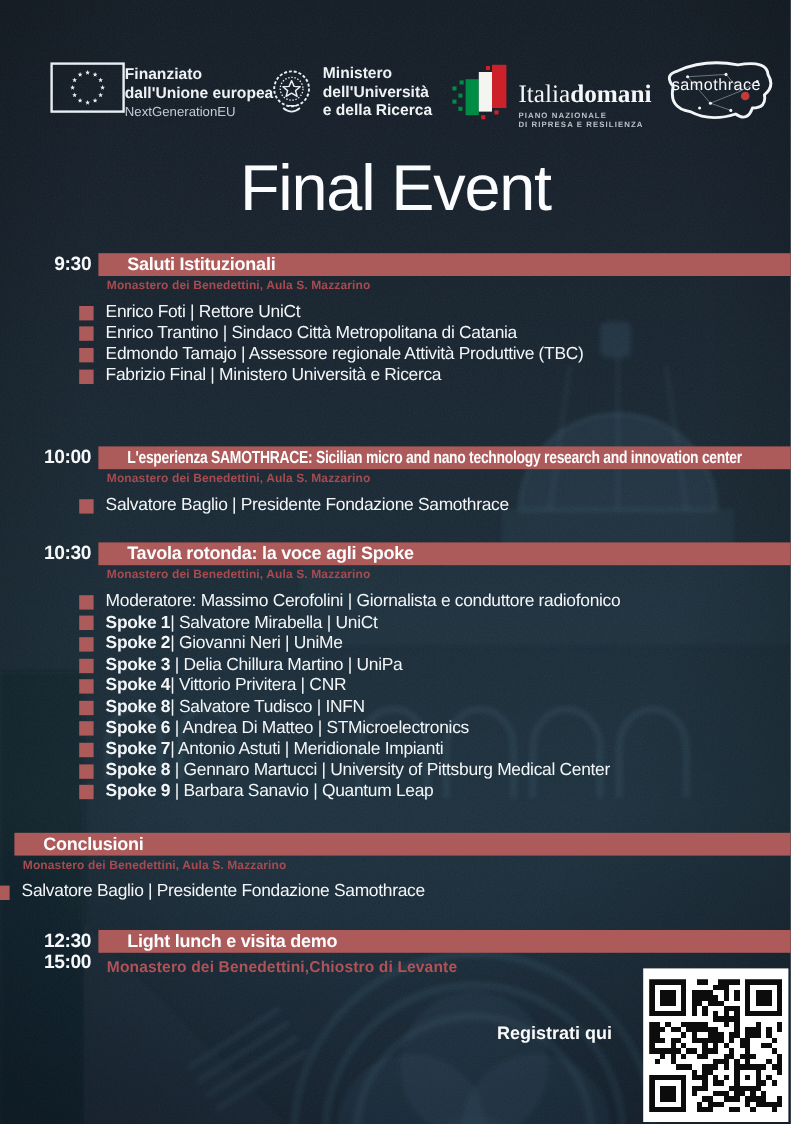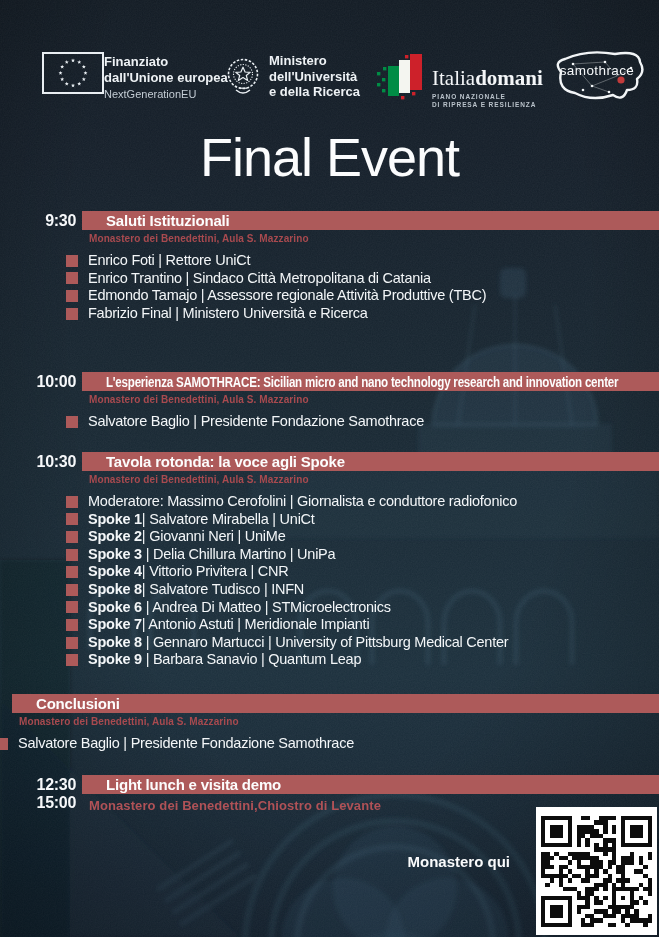--- a/index.html
+++ b/index.html
@@ -322,21 +322,21 @@
       <div class="t2">15:00</div>
     </div>
     <div class="content-col">
       <div class="bar"><span class="bar-text">Light lunch e visita demo</span></div>
       <div class="location loc-large">Monastero dei Benedettini,Chiostro di Levante</div>
 
     </div>
   </div>
     </div>
 
-  <div class="register-label">Monastero qui</div>
+  <div class="register-label">Registrati qui</div>
   <div class="qr">
     <svg id="qr-svg" width="111" height="111" viewBox="0 0 25 25" shape-rendering="crispEdges" xmlns="http://www.w3.org/2000/svg">
         <rect x="9" y="0" width="1" height="1" fill="#0c0c0c"></rect>
         <rect x="10" y="0" width="1" height="1" fill="#0c0c0c"></rect>
         <rect x="13" y="0" width="1" height="1" fill="#0c0c0c"></rect>
         <rect x="14" y="0" width="1" height="1" fill="#0c0c0c"></rect>
         <rect x="15" y="0" width="1" height="1" fill="#0c0c0c"></rect>
         <rect x="16" y="0" width="1" height="1" fill="#0c0c0c"></rect>
         <rect x="12" y="1" width="1" height="1" fill="#0c0c0c"></rect>
         <rect x="13" y="1" width="1" height="1" fill="#0c0c0c"></rect>

